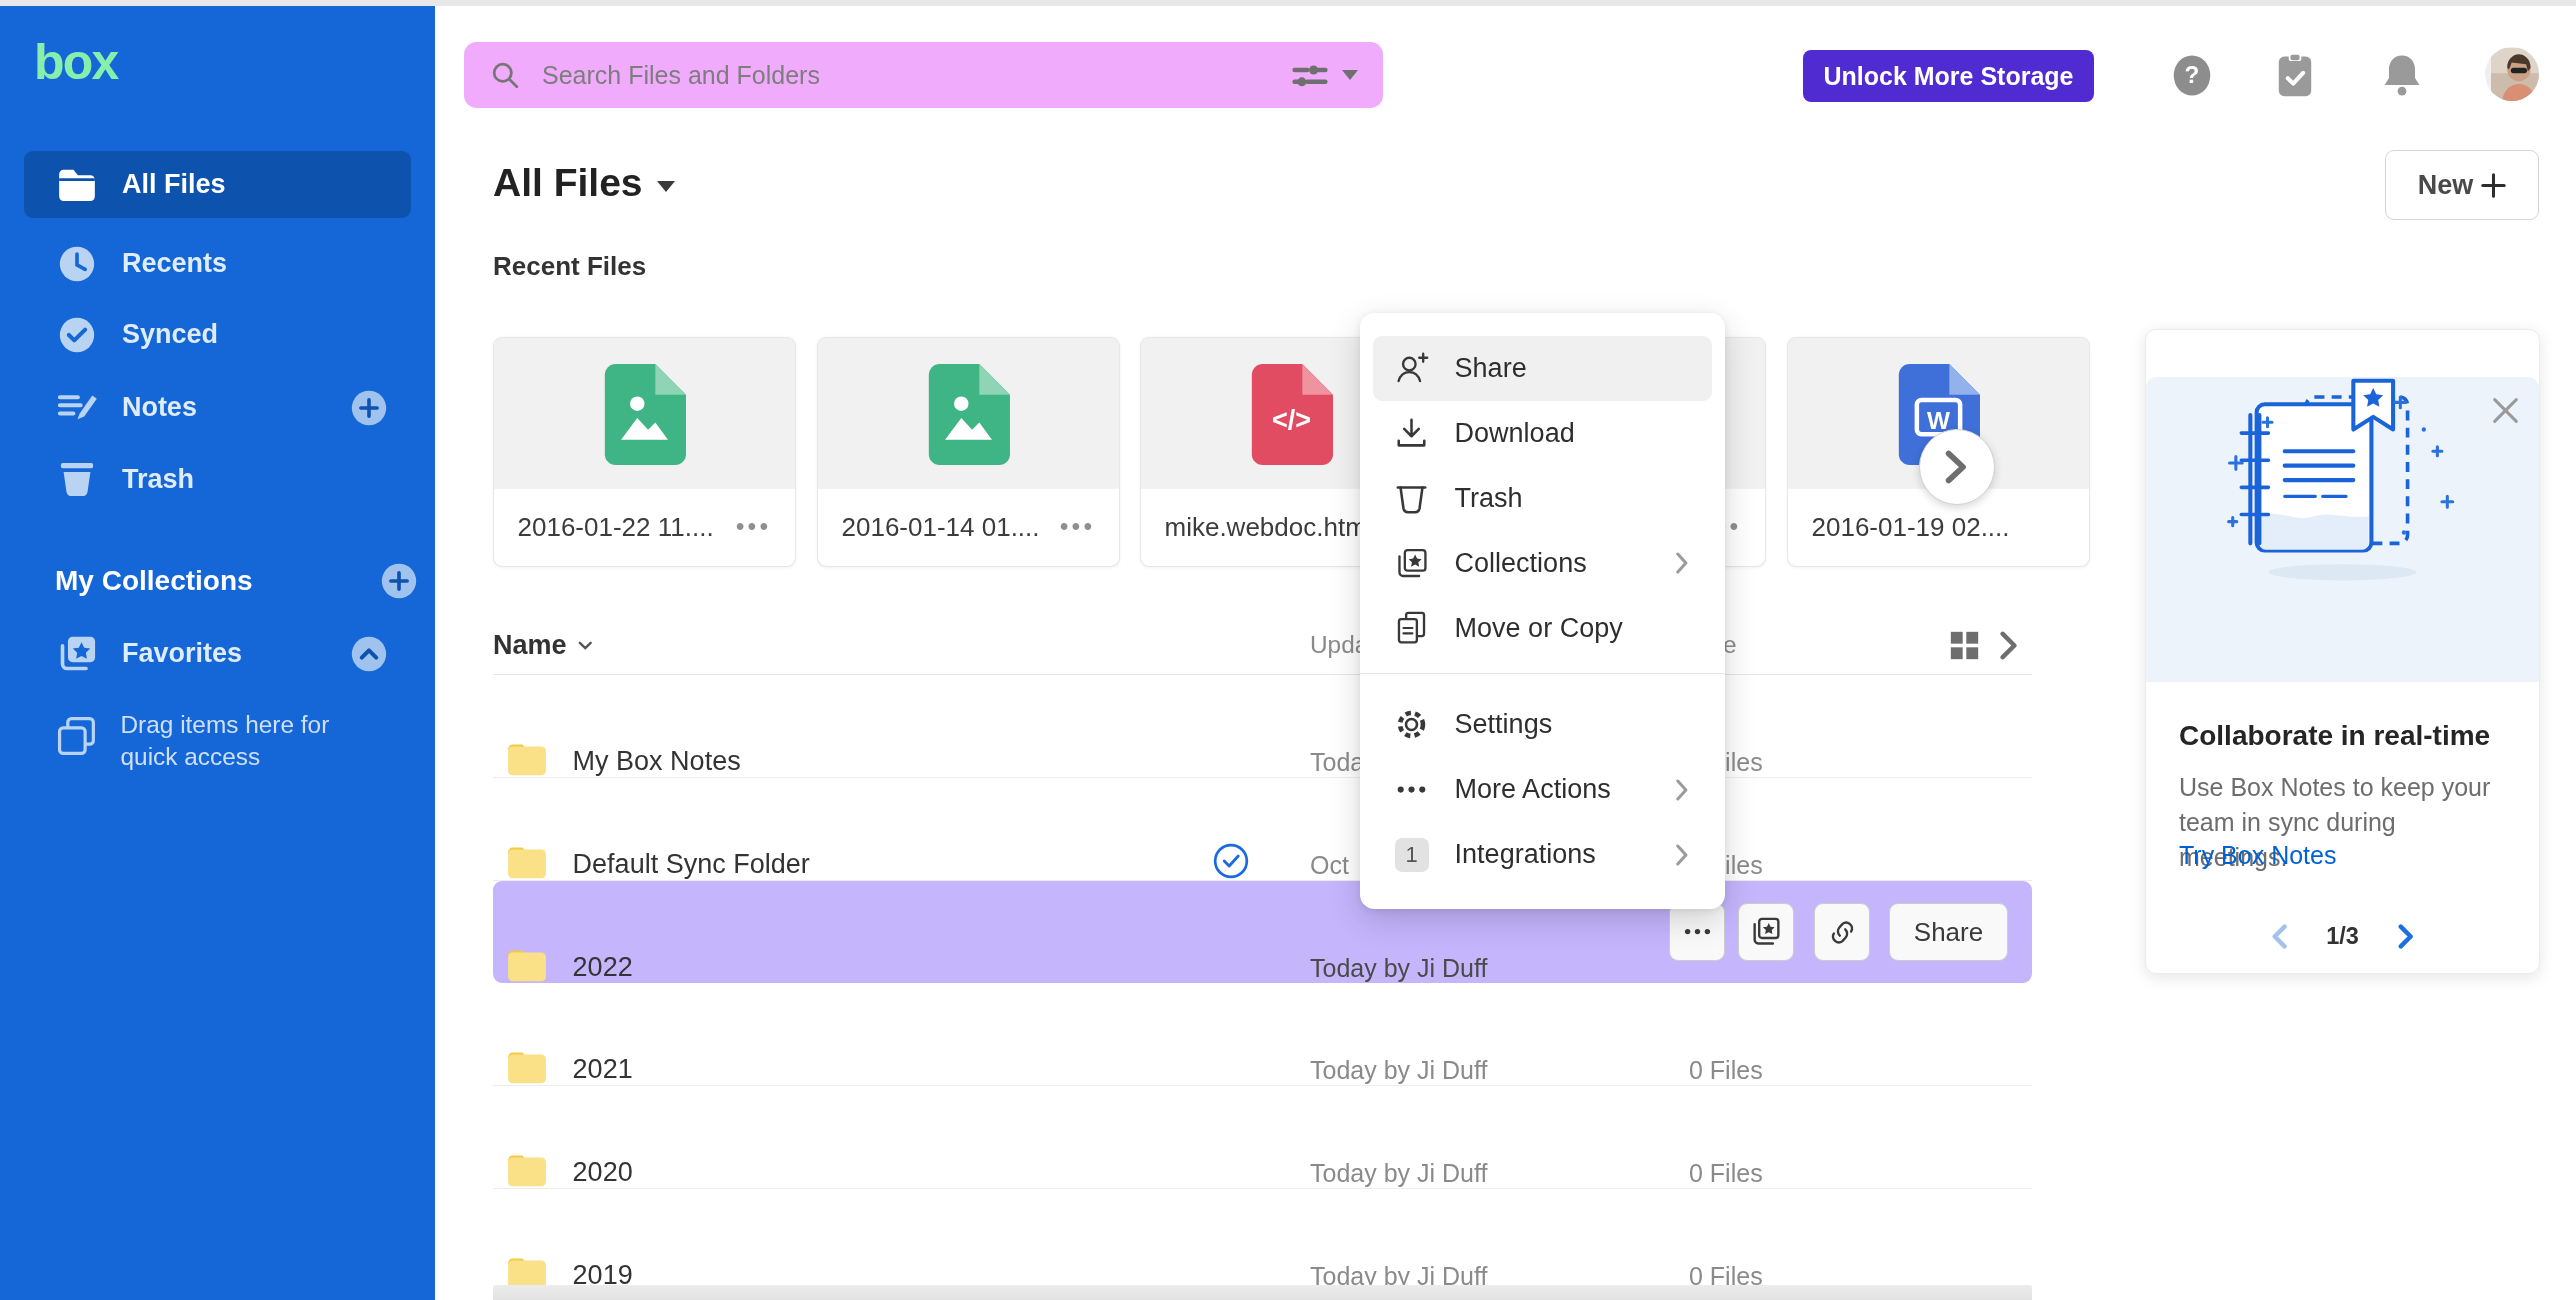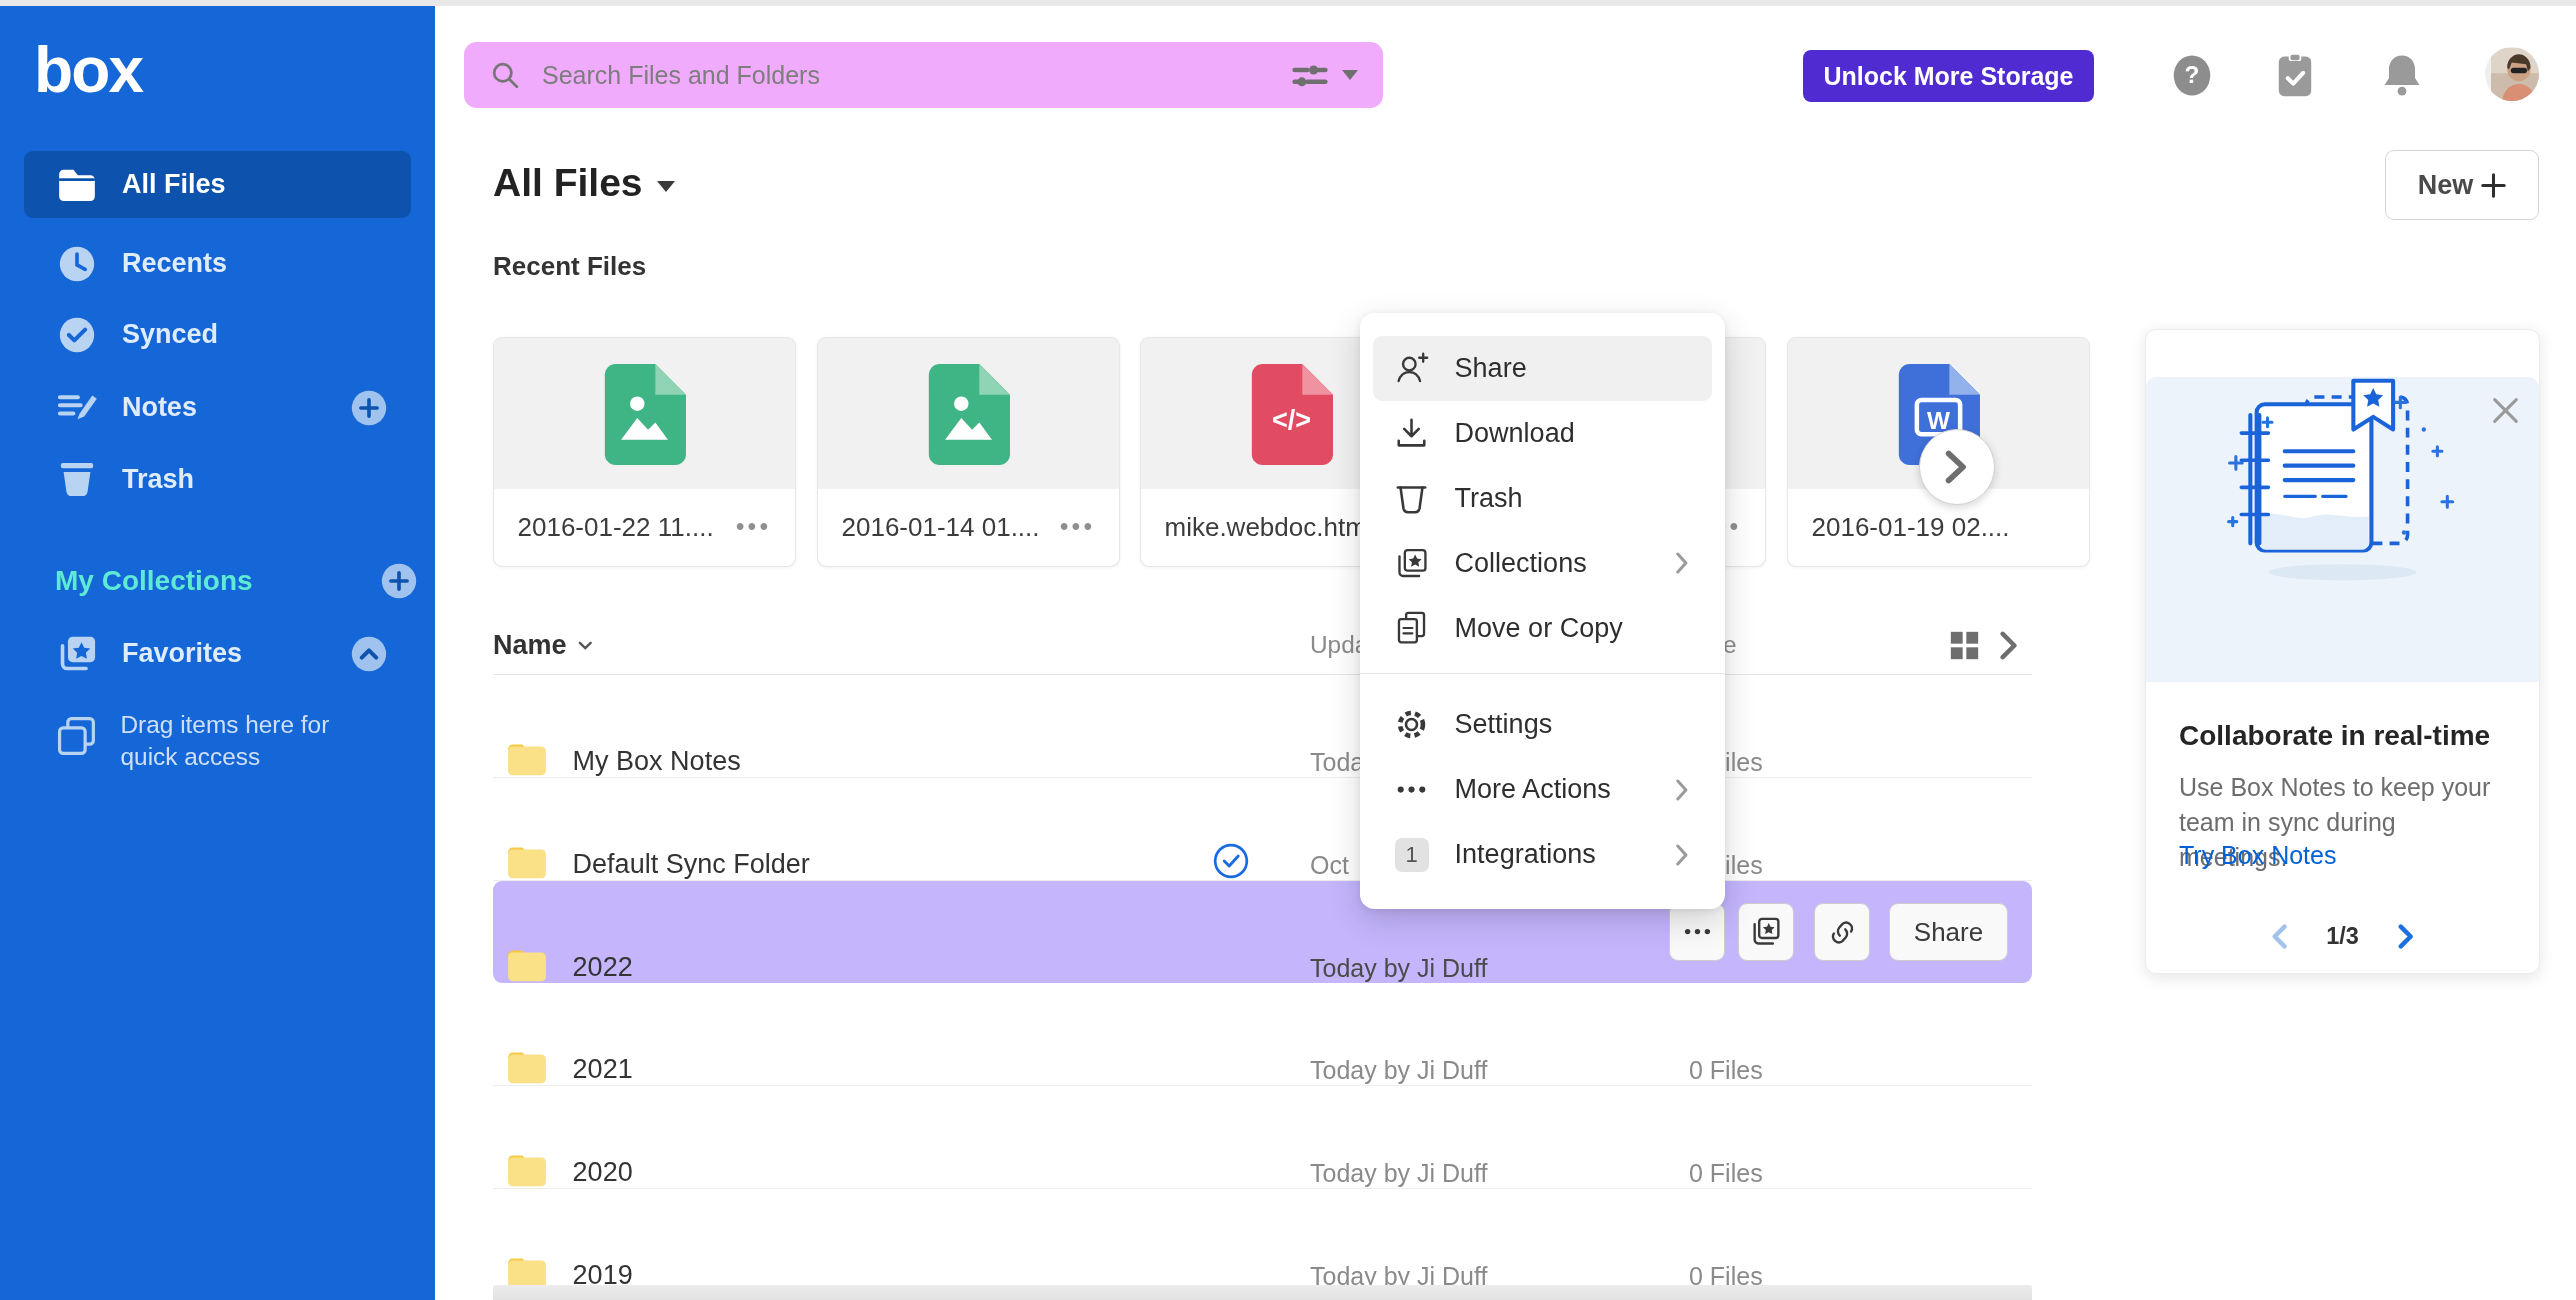--- a/index.html
+++ b/index.html
@@ -5,26 +5,26 @@
   html,body{margin:0;padding:0;background:#fff;}
   body{width:2576px;height:1301px;overflow:hidden;font-family:"Liberation Sans",sans-serif;}
   .stage{position:relative;width:2576px;height:1301px;background:#fff;}
   .abs{position:absolute;}
 
   
   .top-strip{left:0;top:0;width:2576px;height:6.3px;background:#e8e8e8;}
 
   
   .sidebar{left:0;top:6.3px;width:435px;height:1294px;background:#1566d6;}
-  .logo{position:absolute;left:34px;top:27px;font-size:64px;font-weight:bold;color:#ffffff;letter-spacing:-1.8px;}
+  .logo{position:absolute;left:34px;top:27px;font-size:50px;font-weight:bold;color:#86efac;letter-spacing:-1.8px;}
   .side-item{position:absolute;left:24.4px;width:387px;height:67px;border-radius:9px;display:flex;align-items:center;color:#dfecfc;font-size:27px;font-weight:600;}
   .side-item.sel{background:#0d53ad;color:#fff;}
   .side-item .ic{width:43px;margin-left:31px;margin-right:23.5px;display:flex;justify-content:center;align-items:center;}
   .side-action{position:absolute;right:23.5px;top:50%;transform:translateY(-50%);display:flex;}
-  .side-head{position:absolute;left:55px;width:356px;height:54px;display:flex;align-items:center;color:#5eead4;font-size:28px;font-weight:bold;}
+  .side-head{position:absolute;left:55px;width:356px;height:54px;display:flex;align-items:center;color:#ffffff;font-size:28px;font-weight:bold;}
   .drag-hint{position:absolute;left:55px;top:703px;width:325px;display:flex;color:#cfe0f6;font-size:24.4px;line-height:1.3;}
   .drag-hint .ic{margin-right:23.5px;margin-top:5.4px;}
 
   
   .search{left:464px;top:42px;width:919px;height:66px;background:#f0abfc;border-radius:12.6px;display:flex;align-items:center;}
   .search input{flex:1;border:none;outline:none;background:transparent;font-family:"Liberation Sans",sans-serif;font-size:25px;color:#555;}
   .search input::placeholder{color:#7d7d7d;}
   .search .mag{margin:0 20px 0 27px;display:flex;}
   .search .filter{display:flex;align-items:center;margin-right:25px;}
   .unlock{left:1803px;top:50px;width:291px;height:52px;background:#4f2bd1;border-radius:8.1px;color:#fff;font-size:25px;font-weight:bold;display:flex;align-items:center;justify-content:center;border:none;cursor:pointer;}

